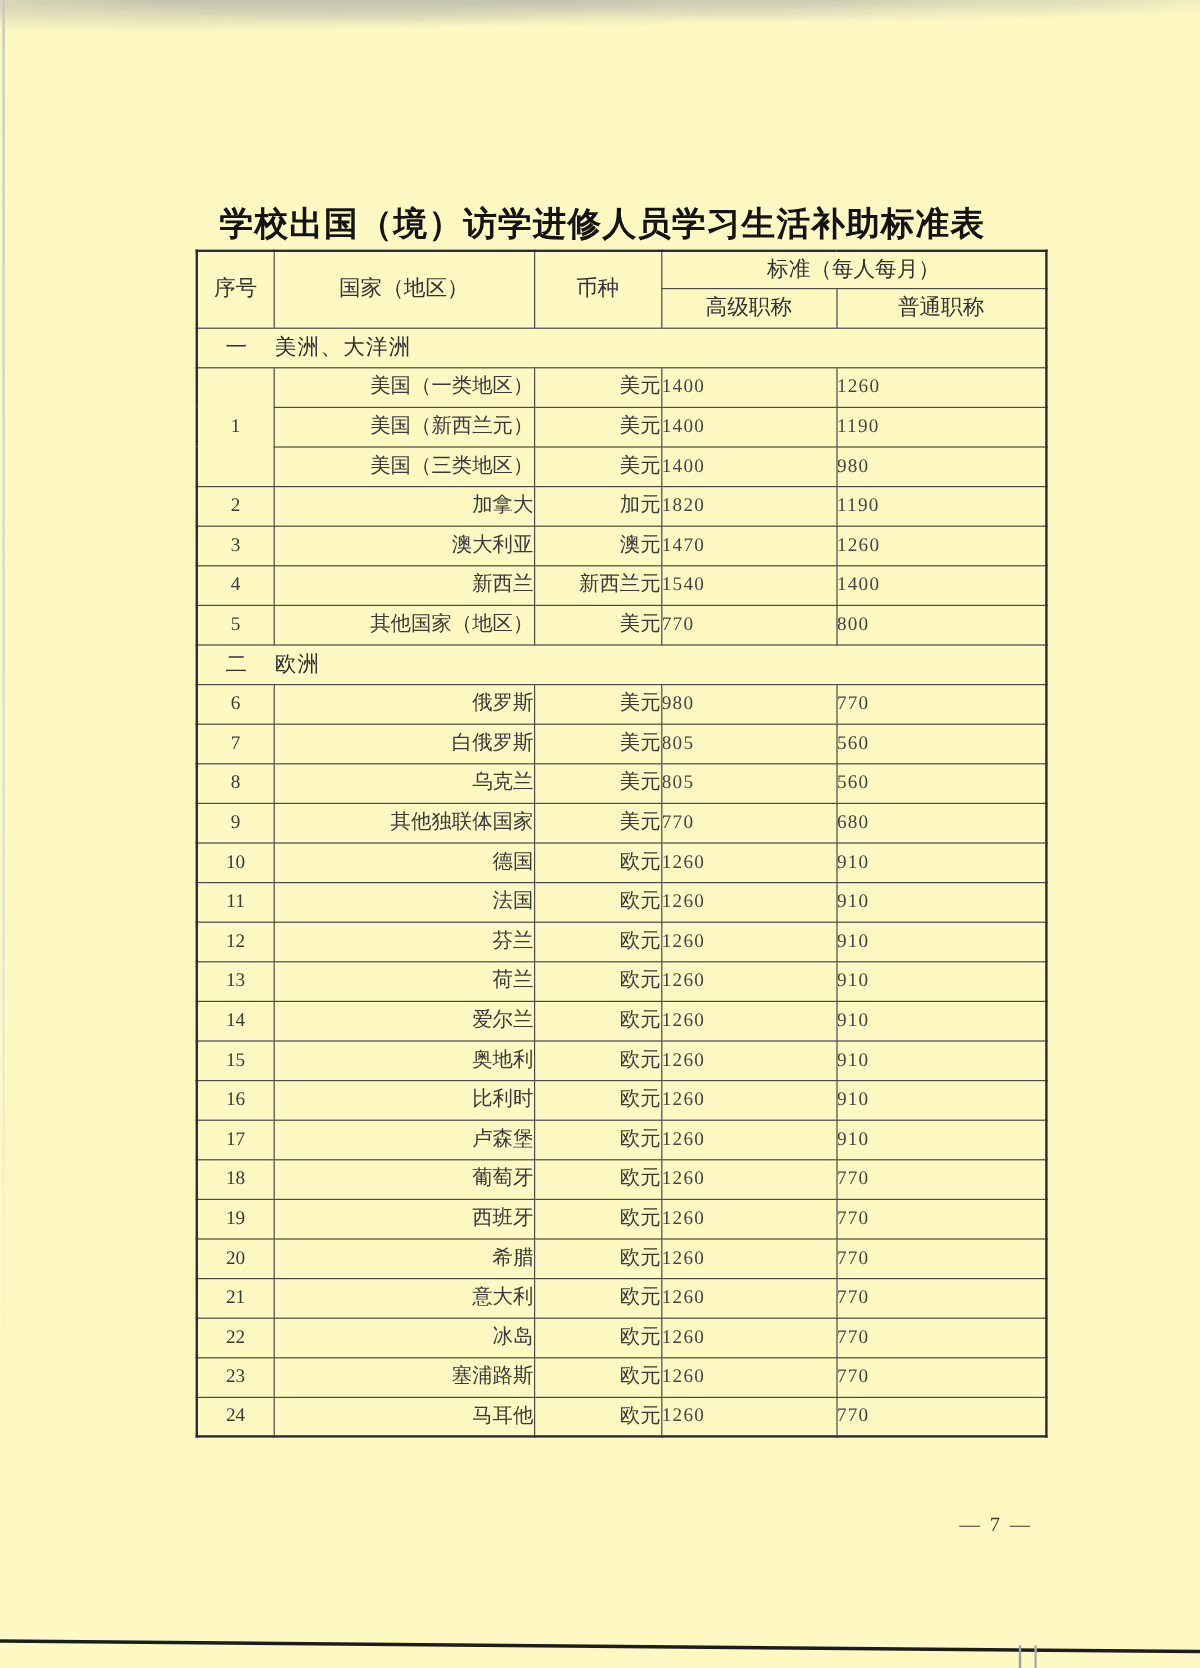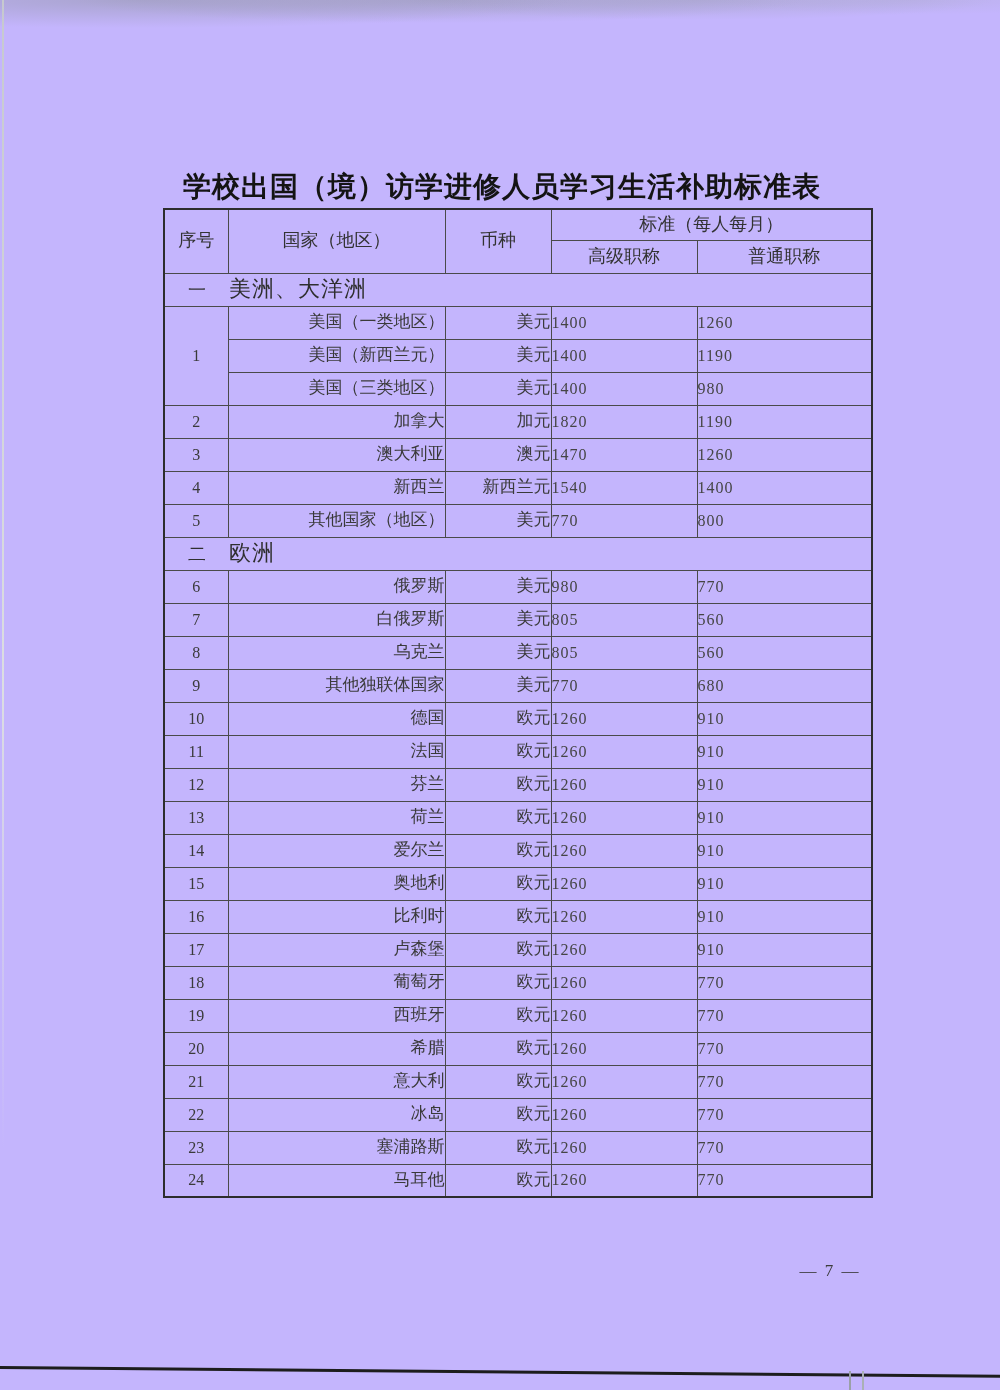--- a/index.html
+++ b/index.html
@@ -1,18 +1,18 @@
 <!DOCTYPE html>
 <html><head>
 <meta charset="utf-8">
 <style>
   html,body{margin:0;padding:0;background:#ffffff;}
   .sheet{
     position:relative;width:1000px;height:1390px;margin:0;
-    background:#c4b5fd;overflow:hidden;
+    background:#fef9c3;overflow:hidden;
     font-family:"Liberation Serif","DejaVu Serif",serif;
     color:#343434;
   }
   
   .scan-top{
     position:absolute;top:0;left:0;width:1000px;height:30px;pointer-events:none;
     background:
       radial-gradient(60% 130% at 14% 0%, rgba(142,147,160,.50), transparent 72%),
       radial-gradient(52% 110% at 44% 0%, rgba(142,147,160,.44), transparent 70%),
       radial-gradient(42% 95% at 70% 0%, rgba(150,156,168,.38), transparent 70%),
@@ -52,21 +52,21 @@
   .subsidy tr{height:33px;}
   .subsidy tr.hdr1{height:31px;}
   .subsidy tr.hdr2{height:33px;}
   .subsidy th{font-size:18px;color:#333;text-align:center;}
   .c-no{text-align:center;font-size:16px;}
   .c-country{text-align:right;padding-left:14px !important;}
   .c-cur{text-align:right;}
   .c-num{font-size:16px;color:#454545;letter-spacing:1px;}
   .section-cell{text-align:left;}
   .sec-no{display:inline-block;width:64px;text-align:center;font-size:18px;color:#2f2f2f;}
-  .sec-label{font-size:22px;color:#2f2f2f;letter-spacing:1px;}
+  .sec-label{font-size:18px;color:#2f2f2f;letter-spacing:1px;}
 
   
   .page-number{
     position:absolute;top:1261px;left:778px;width:104px;text-align:center;
     font-size:17px;color:#3c3c3c;letter-spacing:2px;
   }
 </style>
 </head>
 <body>
 

